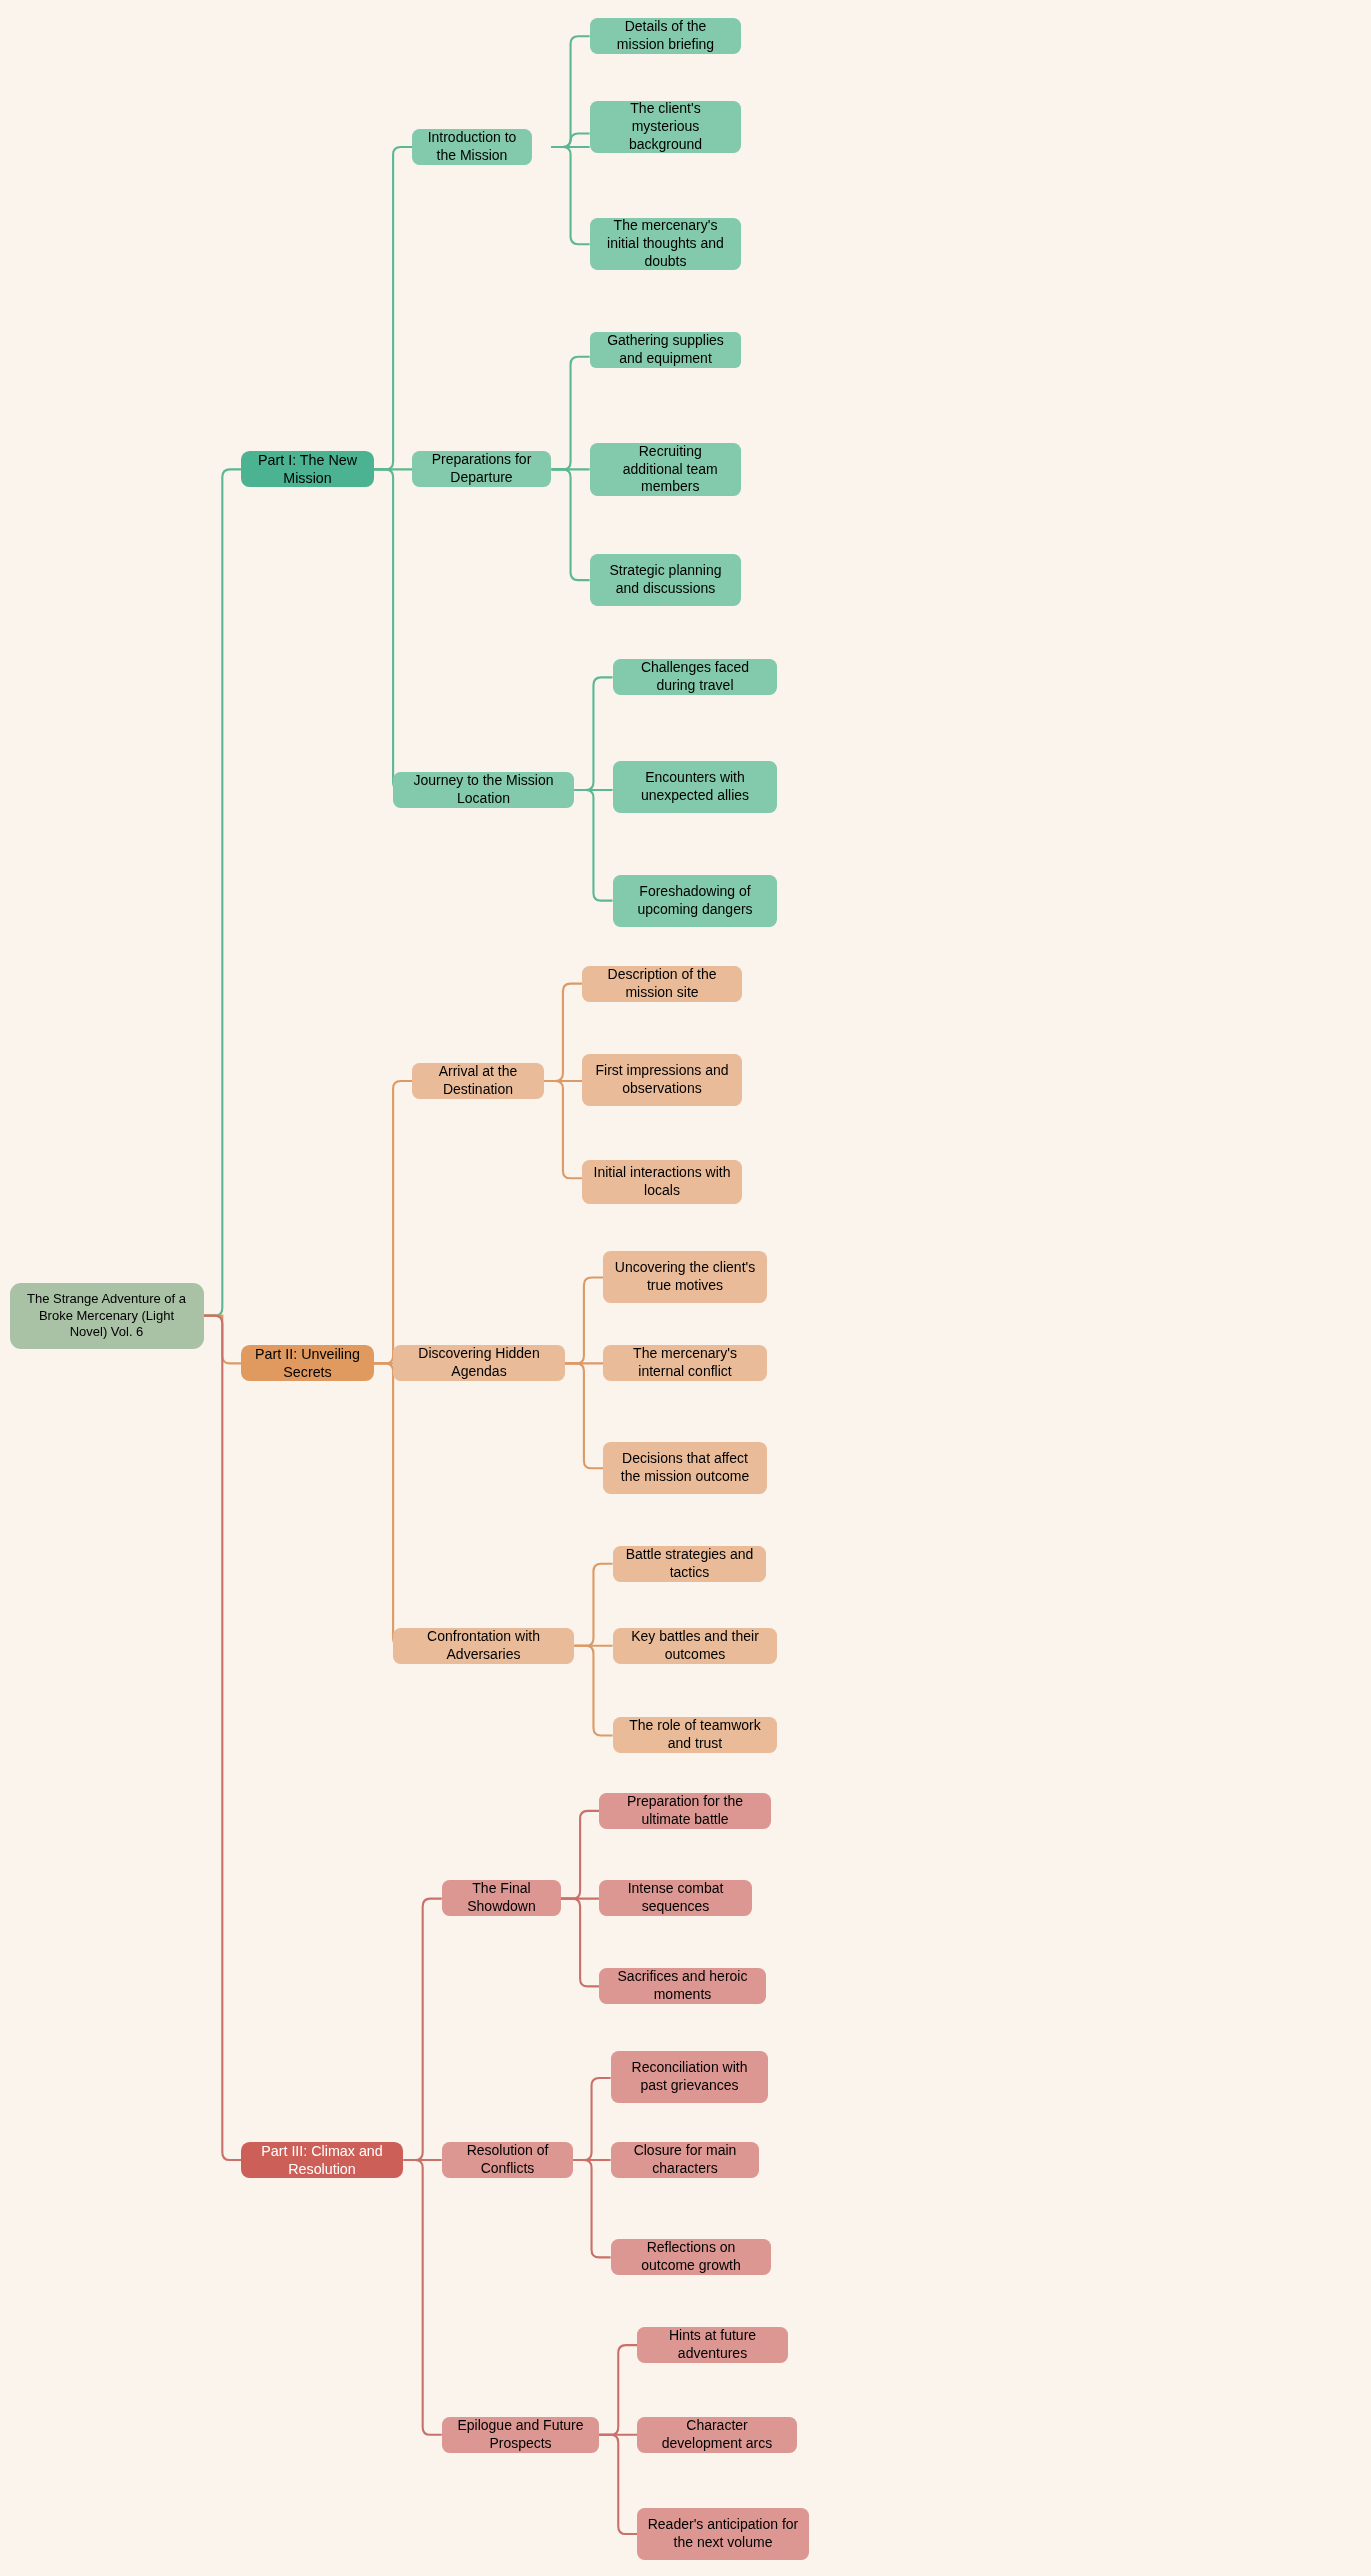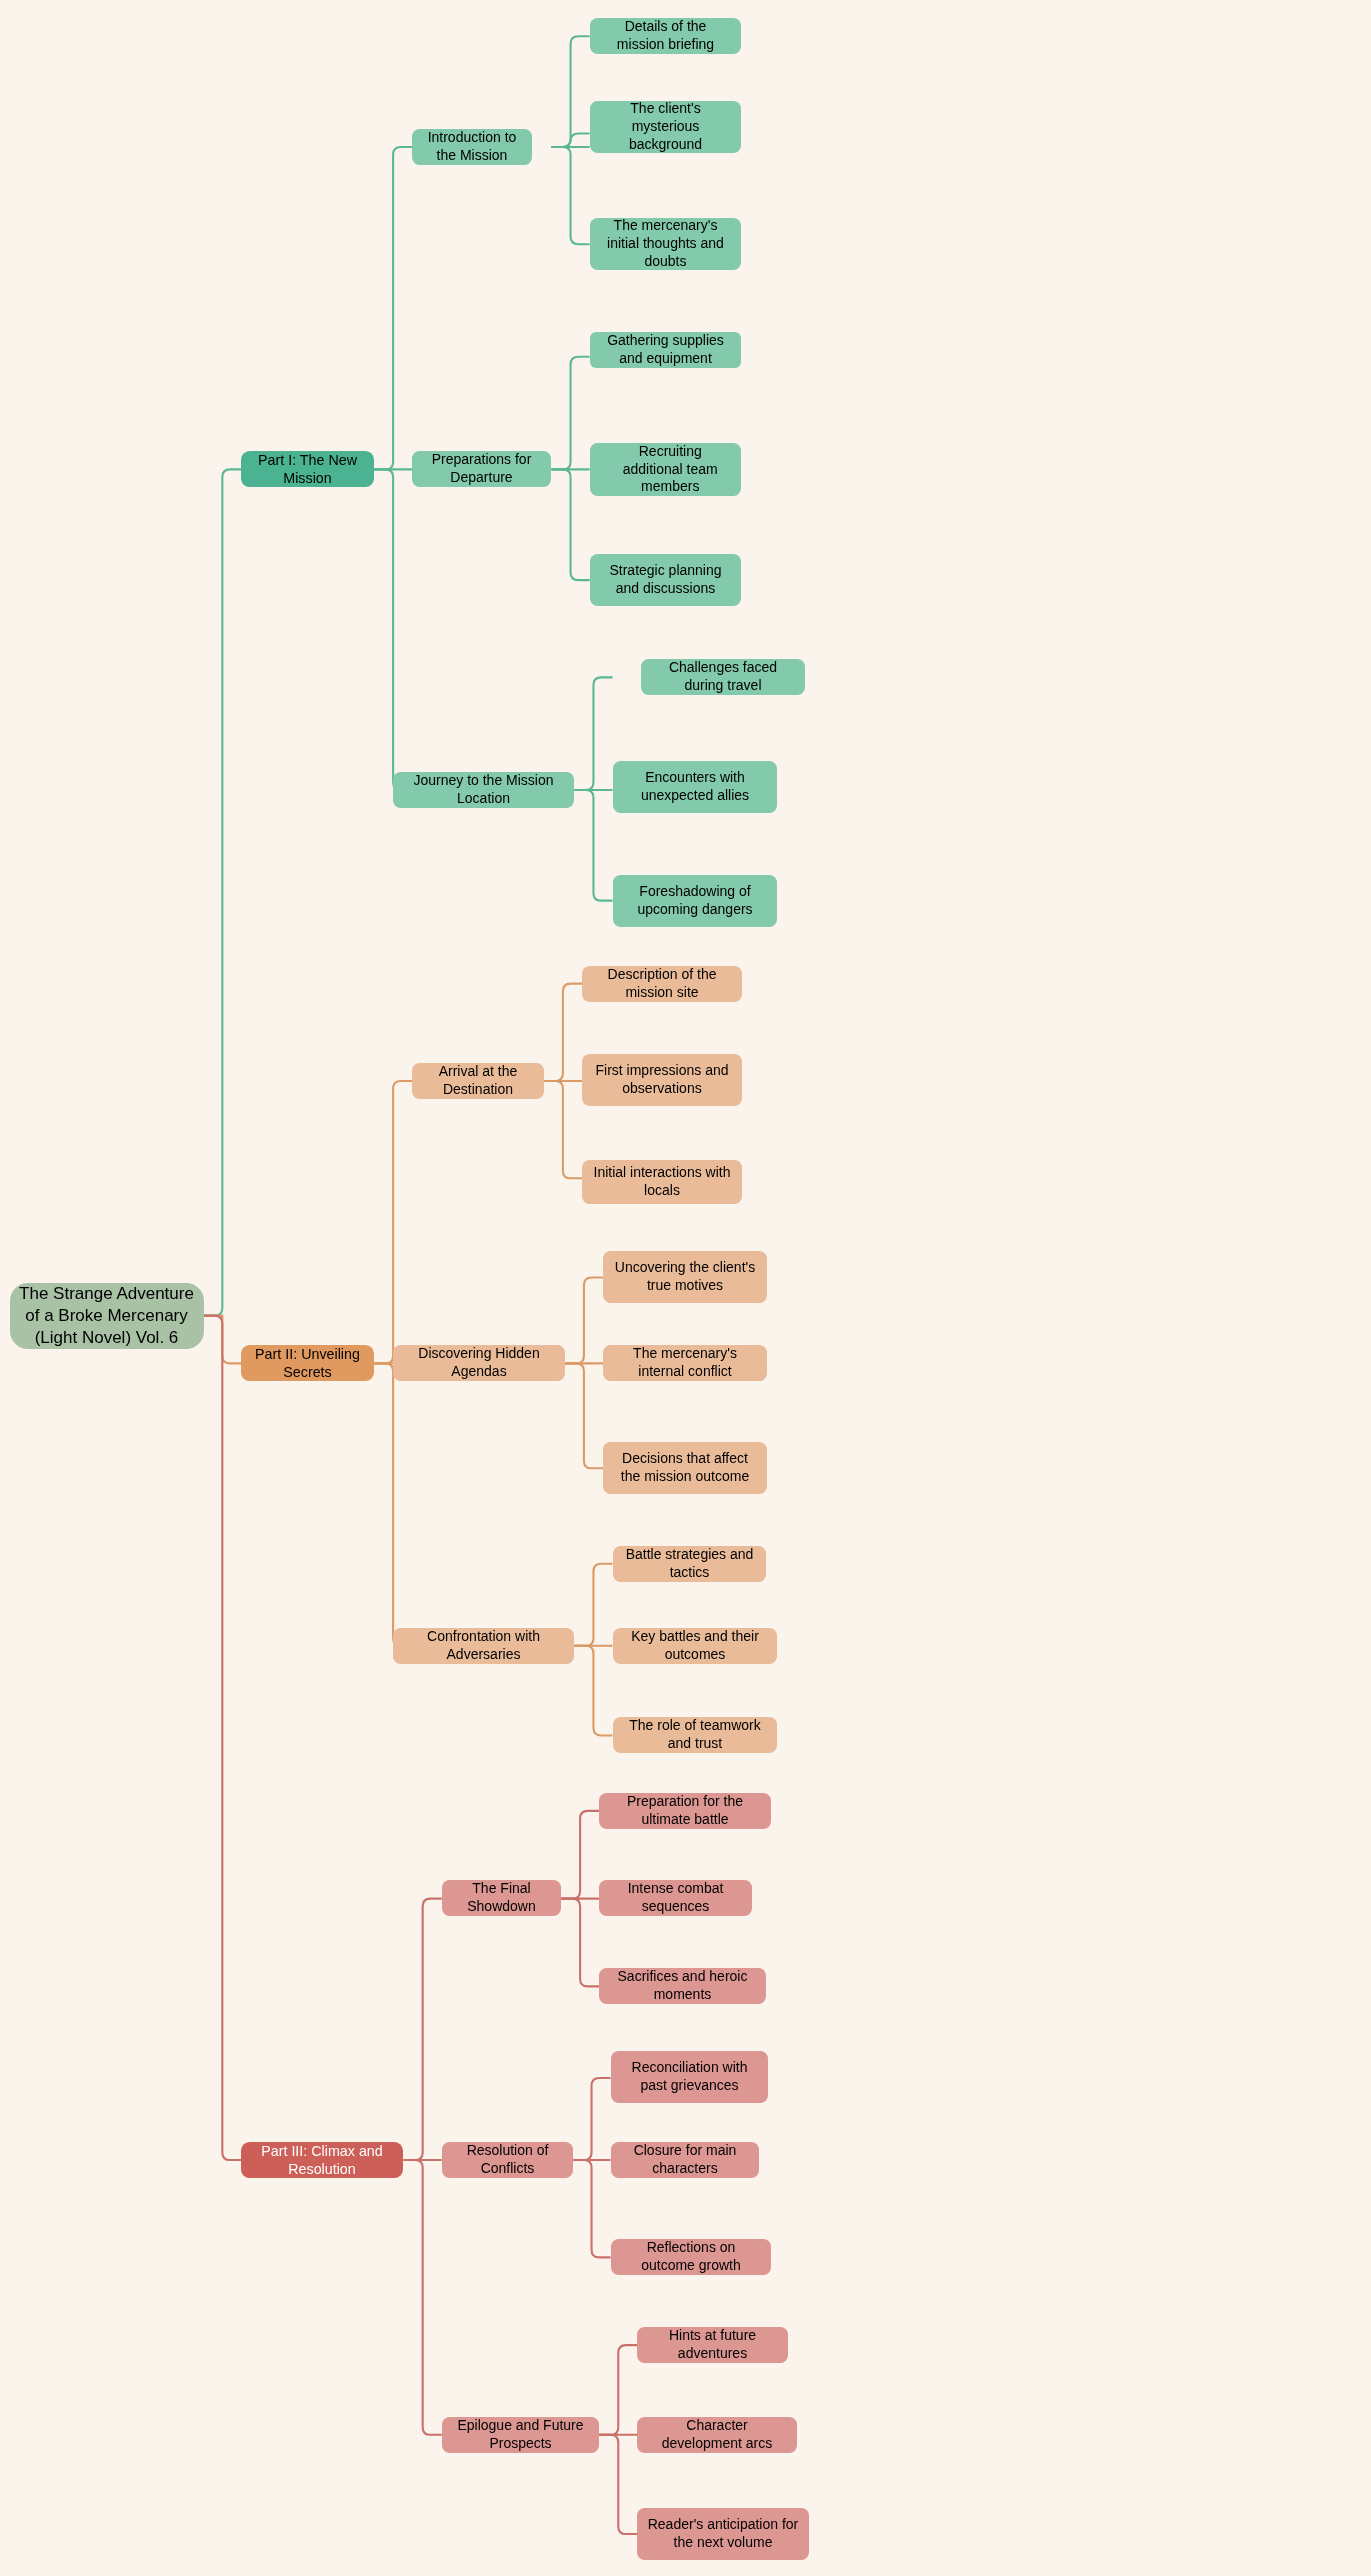--- a/index.html
+++ b/index.html
@@ -31,22 +31,22 @@
     justify-content: center;
     text-align: center;
     border-radius: 7.6px;
     color: #000000;
     line-height: 1.28;
     padding: 3.8px 9.5px;
     font-size: 14px;
   }
   .node.root {
     background: #a9c2a6;
-    font-size: 17px;
-    border-radius: 18px;
+    font-size: 13px;
+    border-radius: 11px;
   }
   .node.l1 { font-size: 14.3px; border-radius: 8.6px; }
   .node.l1-green { background: #4bb391; }
   .node.l1-orange { background: #e09a5f; }
   .node.l1-red   { background: #cc5f57; color: #ffffff; }
   .node.l2-green { background: #83c9ab; }
   .node.l2-orange{ background: #e9bb98; }
   .node.l2-red   { background: #dd9792; }
   .node.l3-green { background: #83c9ab; }
   .node.l3-orange{ background: #e9bb98; }
@@ -147,21 +147,21 @@
   <div class="node l3-green" style="left:590px; top:443px; width:151px; height:53px;padding-left:19px;">
     <span>Recruiting additional team members</span>
   </div>
   <div class="node l3-green" style="left:590px; top:554px; width:151px; height:52px;">
     <span>Strategic planning and discussions</span>
   </div>
 
   <div class="node l2-green" style="left:393px; top:772px; width:181px; height:36px;">
     <span>Journey to the Mission Location</span>
   </div>
-  <div class="node l3-green" style="left:641px; top:659px; width:164px; height:36px;">
+  <div class="node l3-green" style="left:613px; top:659px; width:164px; height:36px;">
     <span>Challenges faced during travel</span>
   </div>
   <div class="node l3-green" style="left:613px; top:761px; width:164px; height:52px;">
     <span>Encounters with unexpected allies</span>
   </div>
   <div class="node l3-green" style="left:613px; top:875px; width:164px; height:52px;">
     <span>Foreshadowing of upcoming dangers</span>
   </div>
 
   <div class="node l1 l1-orange" style="left:241px; top:1345px; width:133px; height:36px;">

